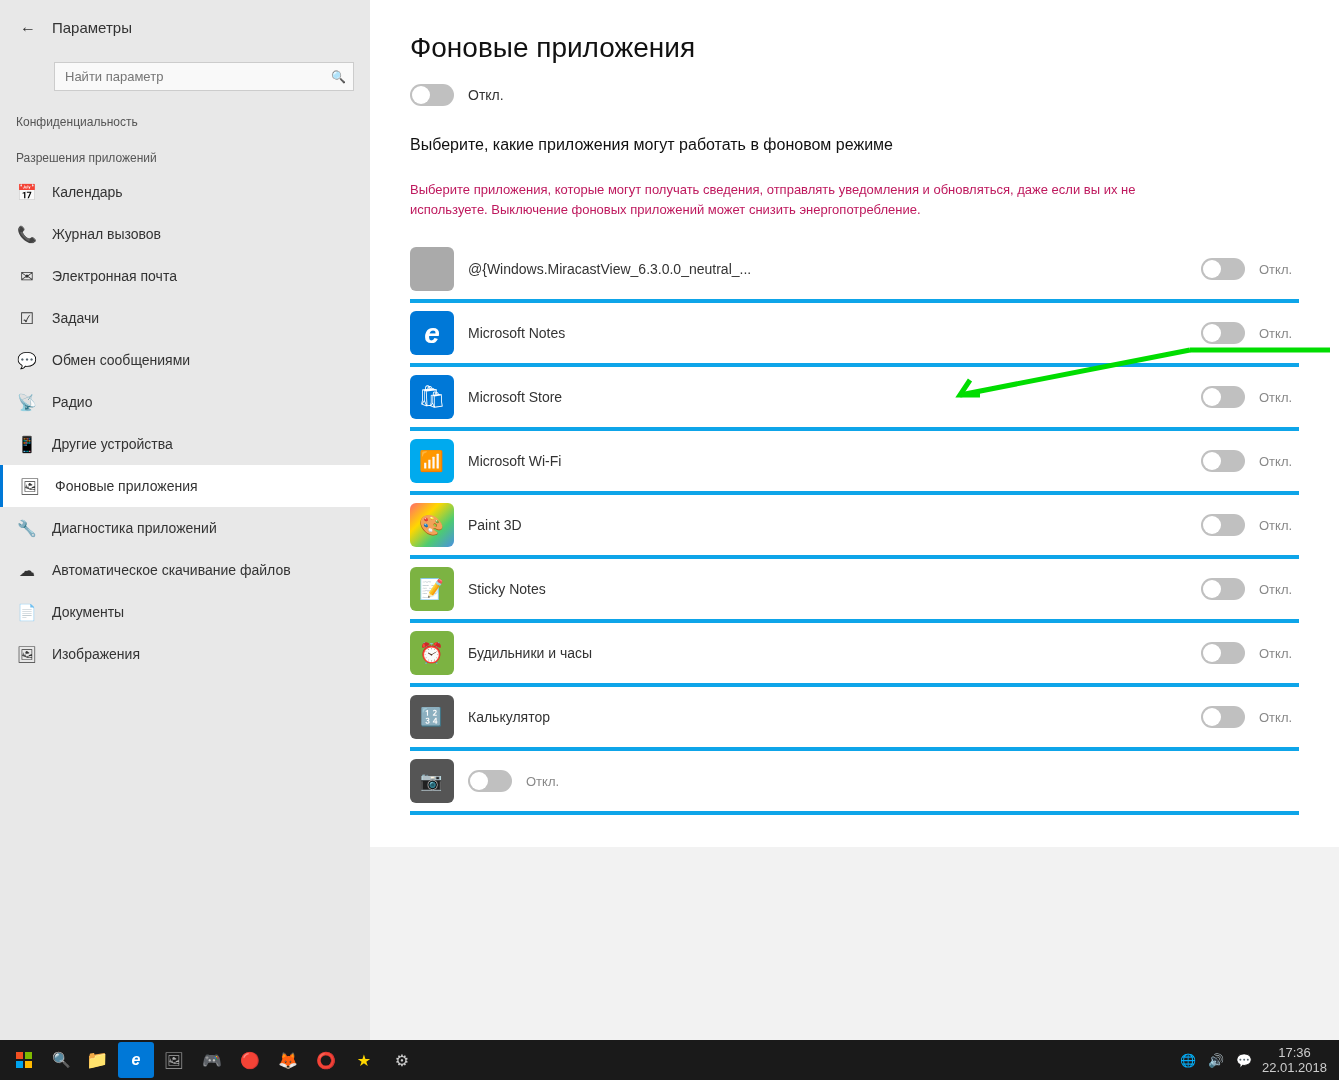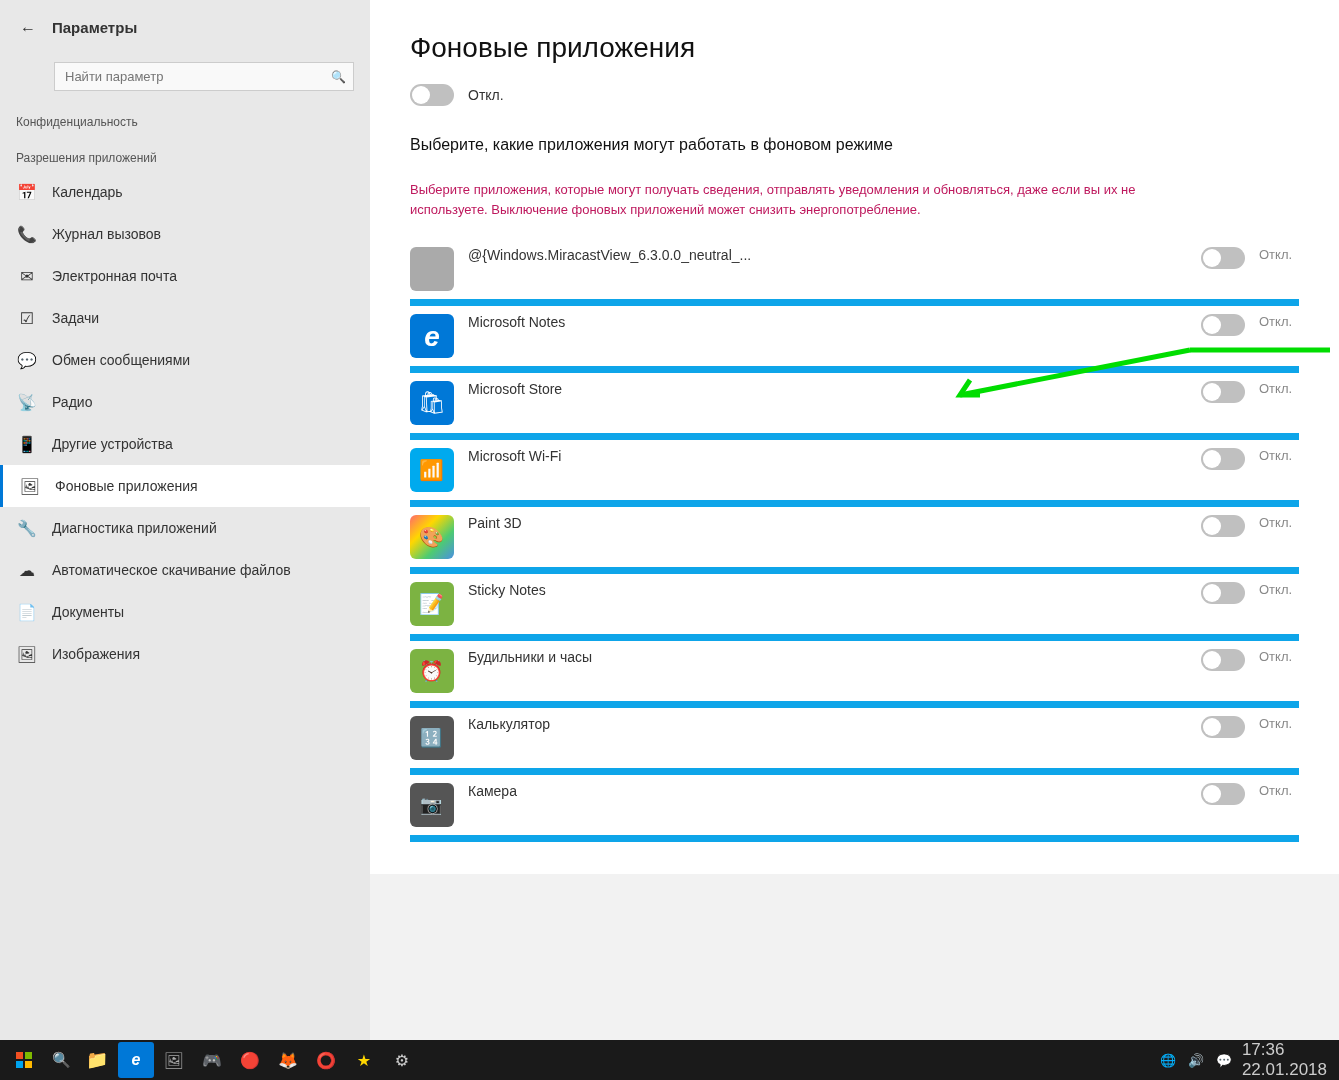--- a/index.html
+++ b/index.html
@@ -5,21 +5,21 @@
     * { margin: 0; padding: 0; box-sizing: border-box; }
     body { font-family: 'Segoe UI', Arial, sans-serif; background: #f2f2f2; width: 1339px; height: 1080px; overflow: hidden; display: flex; flex-direction: column; }
 
     
     .app-window { display: flex; flex: 1; height: calc(100% - 40px); }
 
     
     .sidebar { width: 370px; background: #e8e8e8; display: flex; flex-direction: column; padding-top: 0; }
     .sidebar-header { display: flex; align-items: center; padding: 14px 16px 14px 16px; gap: 12px; }
     .back-btn { background: none; border: none; cursor: pointer; font-size: 16px; color: #333; padding: 4px; }
-    .sidebar-title { font-size: 15px; font-weight: 700; color: #333; }
+    .sidebar-title { font-size: 15px; font-weight: 400; color: #333; }
     .search-box { margin: 8px 16px 16px 16px; }
     .search-input { width: 100%; padding: 6px 30px 6px 10px; border: 1px solid #ccc; background: #f9f9f9; font-size: 13px; outline: none; position: relative; }
     .search-wrapper { position: relative; margin-left: 38px; }
     .search-icon-inner { position: absolute; right: 8px; top: 50%; transform: translateY(-50%); font-size: 12px; color: #555; }
     .section-label { padding: 8px 16px 6px 16px; font-size: 12px; color: #555; font-weight: 400; }
     .nav-item { display: flex; align-items: center; padding: 10px 16px; gap: 14px; cursor: pointer; font-size: 14px; color: #333; }
     .nav-item.active { background: #fff; border-left: 3px solid #0078d7; }
     .nav-icon { width: 22px; height: 22px; display: flex; align-items: center; justify-content: center; font-size: 16px; flex-shrink: 0; }
     .nav-label { font-size: 14px; }
 
@@ -33,36 +33,36 @@
     .toggle.off { background: #c0c0c0; }
     .toggle-knob { width: 18px; height: 18px; background: #fff; border-radius: 50%; position: absolute; top: 2px; transition: left 0.15s; }
     .toggle.off .toggle-knob { left: 2px; }
     .toggle-label { font-size: 14px; color: #333; }
 
     .section-title { font-size: 16px; font-weight: 400; color: #111; margin-bottom: 24px; line-height: 1.4; }
     .section-desc { font-size: 13px; color: #be185d; line-height: 1.5; margin-bottom: 20px; max-width: 780px; }
 
     
     .app-list { display: flex; flex-direction: column; }
-    .app-row { display: flex; align-items: flex-start; padding: 8px 0; border-bottom: 7px solid #0ea5e9; gap: 14px; }
+    .app-row { display: flex; align-items: center; padding: 8px 0; border-bottom: 4px solid #0ea5e9; gap: 14px; }
     .app-icon { width: 44px; height: 44px; border-radius: 6px; flex-shrink: 0; display: flex; align-items: center; justify-content: center; font-size: 10px; overflow: hidden; }
     .app-name { flex: 1; font-size: 14px; color: #333; }
     .app-toggle { width: 44px; height: 22px; border-radius: 11px; background: #c0c0c0; position: relative; cursor: pointer; flex-shrink: 0; }
     .app-toggle .toggle-knob { width: 18px; height: 18px; background: #fff; border-radius: 50%; position: absolute; top: 2px; left: 2px; }
     .app-toggle-label { font-size: 13px; color: #888; min-width: 40px; }
 
     
     .taskbar { height: 40px; background: #1a1a1a; display: flex; align-items: center; padding: 0 4px; gap: 2px; flex-shrink: 0; }
     .taskbar-start { width: 40px; height: 40px; display: flex; align-items: center; justify-content: center; cursor: pointer; color: #fff; font-size: 16px; }
     .taskbar-search { width: 32px; height: 32px; display: flex; align-items: center; justify-content: center; cursor: pointer; color: #fff; font-size: 14px; }
     .taskbar-icon { width: 36px; height: 36px; display: flex; align-items: center; justify-content: center; cursor: pointer; border-radius: 2px; }
     .taskbar-spacer { flex: 1; }
     .taskbar-tray { display: flex; align-items: center; gap: 6px; padding-right: 8px; color: #ccc; font-size: 11px; }
     .tray-icon { width: 22px; height: 22px; display: flex; align-items: center; justify-content: center; font-size: 13px; cursor: pointer; color: #ccc; }
-    .taskbar-time { color: #ccc; font-size: 17px; }
+    .taskbar-time { color: #ccc; font-size: 13px; text-align: center; }
 
     
     .icon-miracast { background: #888; }
     .icon-edge { background: #0078d7; color: white; font-size: 22px; font-weight: bold; }
 
     
     .content-wrapper { position: relative; flex: 1; }
     .annotation-svg { position: absolute; top: 0; left: 0; width: 100%; height: 100%; pointer-events: none; }
   </style>
 </head>
@@ -220,21 +220,20 @@
           <div class="app-icon" style="background:#555; color:white; font-size:18px;">🔢</div>
           <span class="app-name">Калькулятор</span>
           <div class="app-toggle">
             <div class="toggle-knob"></div>
           </div>
           <span class="app-toggle-label">Откл.</span>
         </div>
 
         <div class="app-row">
           <div class="app-icon" style="background:#555; color:white; font-size:18px;">📷</div>
-          <span class="app-name">Камера</span>
           <div class="app-toggle">
             <div class="toggle-knob"></div>
           </div>
           <span class="app-toggle-label">Откл.</span>
         </div>
 
       </div>
     </div>
 
     <svg class="annotation-svg" viewBox="0 0 969 1040" preserveAspectRatio="none">

